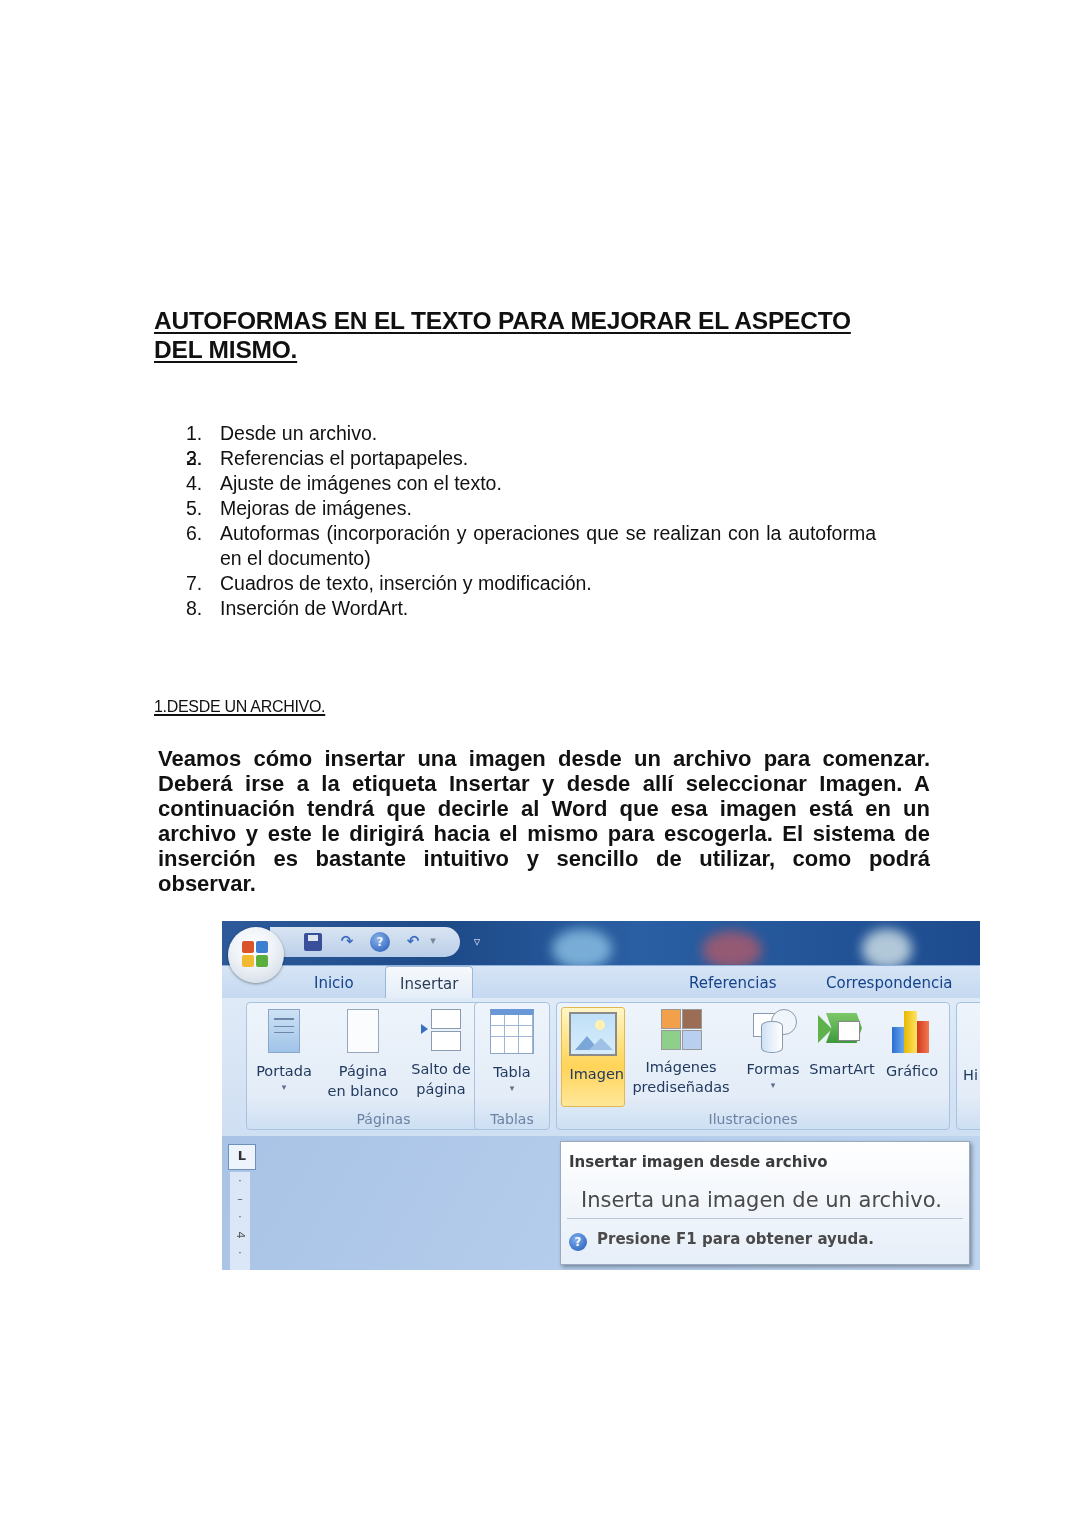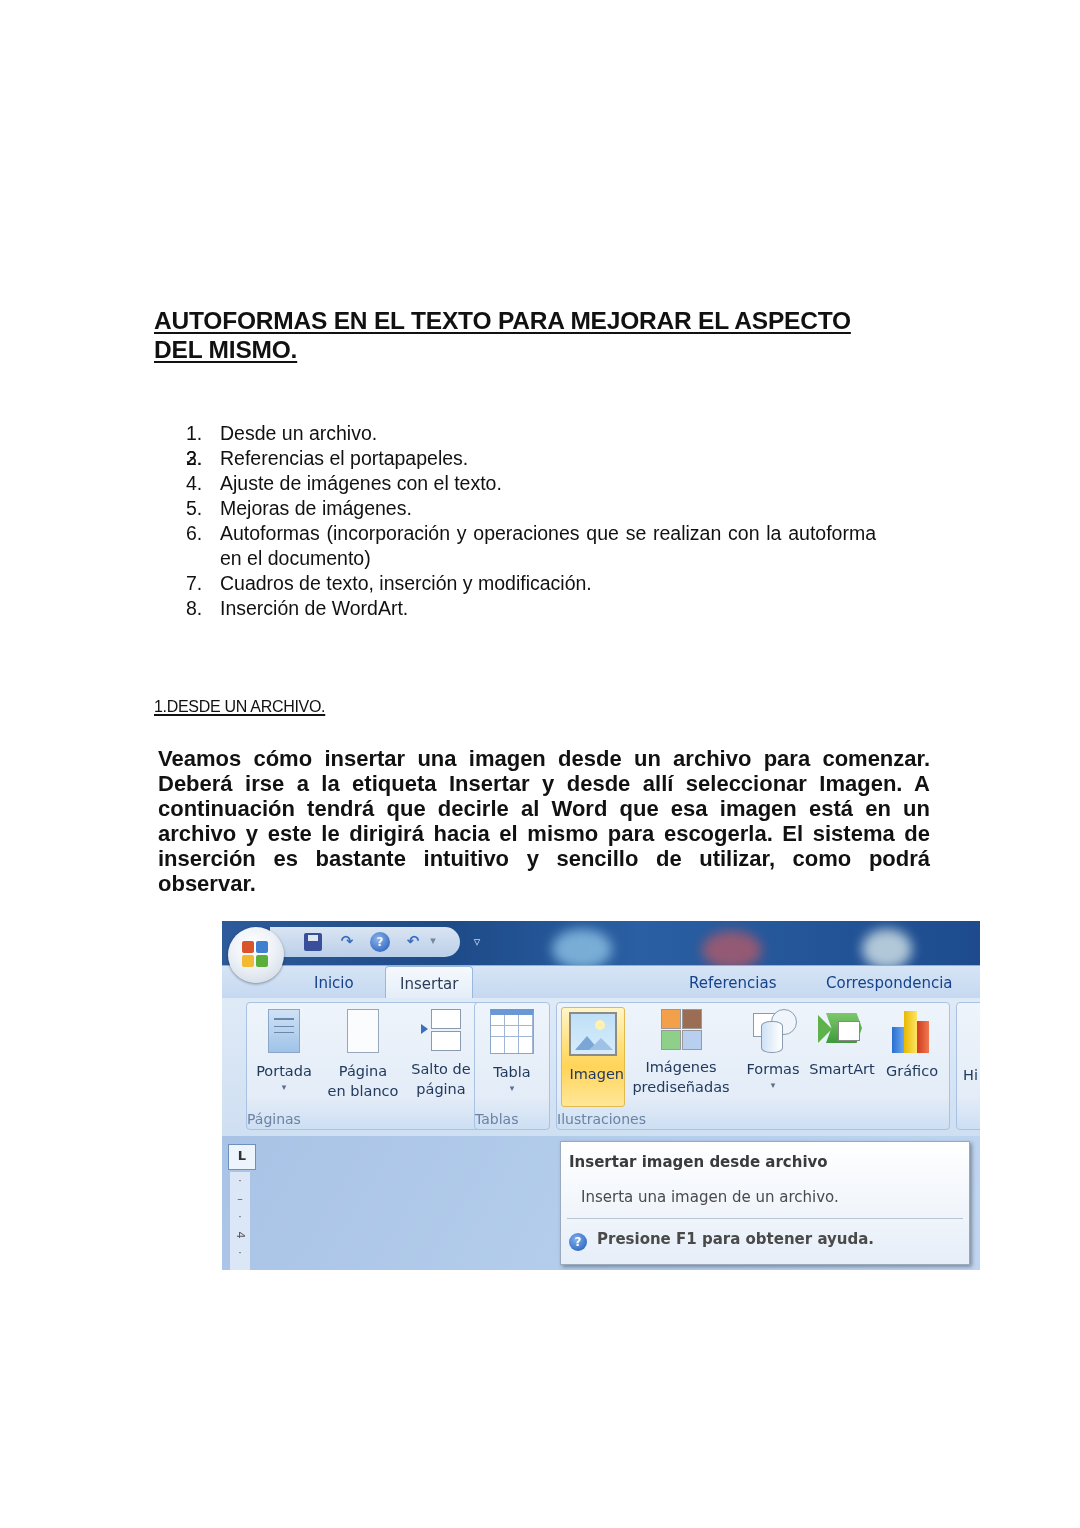--- a/index.html
+++ b/index.html
@@ -26,33 +26,33 @@
   .office-btn { position: absolute; left: 6px; top: 6px; width: 56px; height: 56px; border-radius: 50%; background: radial-gradient(circle at 45% 35%, #ffffff 0%, #eef2f7 45%, #c9d3df 100%); box-shadow: 0 1px 3px rgba(0,0,0,0.4); z-index: 3; }
   .office-logo { position: absolute; left: 14px; top: 14px; width: 28px; height: 28px; }
   .office-logo span { position: absolute; width: 12px; height: 12px; border-radius: 2px; }
 
   .tabbar { position: absolute; left: 0; top: 44px; width: 100%; height: 33px; background: linear-gradient(#d6e5f6, #c4d8f0); border-top: 1px solid #8fb0d8; text-decoration: underline; }
   .tab { position: absolute; top: 8px; font-size: 15px; color: #15428b; white-space: nowrap; }
   .tab.active { top: 0; height: 34px; padding: 8px 14px 0; box-sizing: border-box; background: linear-gradient(#f6f9fd, #e3edf8); border: 1px solid #9ab8dc; border-bottom: none; border-radius: 4px 4px 0 0; color: #2b3d57; }
 
   .ribbon { position: absolute; left: 0; top: 77px; width: 100%; height: 138px; background: linear-gradient(#dfeaf7, #cfdff2); }
   .group { position: absolute; top: 4px; height: 128px; border: 1px solid #a9c2e1; border-radius: 4px; background: linear-gradient(#eef4fb 0%, #e3ecf7 75%, #cddff3 100%); box-sizing: border-box; }
-  .group-label { position: absolute; bottom: 2px; left: 0; width: 100%; font-size: 14px; color: #6b82a3; }
+  .group-label { position: absolute; bottom: 2px; left: 0; width: 100%; text-align: center; font-size: 14px; color: #6b82a3; }
   .btn { position: absolute; top: 6px; text-align: center; font-size: 14.5px; line-height: 20px; color: #223a5e; white-space: nowrap; }
   .btn .ico { margin: 0 auto 8px; width: 44px; height: 46px; position: relative; }
   .btn .dd { font-size: 9px; color: #5a6e8c; line-height: 12px; }
   .btn.highlight { background: linear-gradient(#fff6c8 0%, #ffdf78 40%, #ffd458 60%, #ffe79a 100%); border: 1px solid #e2b94c; border-radius: 3px; }
 
   .ruler-area { position: absolute; left: 0; top: 215px; width: 100%; height: 134px; background: linear-gradient(120deg, #a9c3e6 0%, #b4cdec 50%, #c0d6f0 100%); }
   .ruler-btn { position: absolute; left: 6px; top: 8px; width: 26px; height: 24px; border: 1px solid #6d8fbd; background: #eef4fb; font-size: 13px; font-weight: bold; text-align: center; line-height: 22px; color: #333; }
   .vruler { position: absolute; left: 8px; top: 36px; width: 20px; height: 100px; background: #dbe7f6; font-size: 11px; line-height: 18px; text-align: center; color: #555; }
 
   .tooltip { position: absolute; left: 338px; top: 220px; width: 410px; height: 124px; background: linear-gradient(#ffffff, #e6eef8); border: 1px solid #9aa9bd; box-shadow: 2px 2px 4px rgba(0,0,0,0.35); box-sizing: border-box; }
   .tt-title { position: absolute; left: 8px; top: 11px; font-size: 15px; font-weight: bold; color: #3b3b3b; }
-  .tt-desc { position: absolute; left: 20px; top: 46px; font-size: 15px; color: #4a4a4a; }
+  .tt-desc { position: absolute; left: 20px; top: 46px; font-size: 21px; color: #4a4a4a; }
   .tt-sep { position: absolute; left: 6px; right: 6px; top: 76px; height: 1px; background: #b8c6d6; }
   .tt-help { position: absolute; left: 8px; top: 88px; font-size: 15px; font-weight: bold; color: #4a4a4a; }
   .help-ico { display: inline-block; width: 18px; height: 18px; border-radius: 50%; background: radial-gradient(circle at 40% 35%, #7fb0f0, #1d55b5); color: #fff; font-size: 12px; line-height: 18px; text-align: center; margin-right: 10px; vertical-align: -2px; }
 </style>
 </head>
 <body>
 
 <div class="title">
   <div>AUTOFORMAS EN EL TEXTO PARA MEJORAR EL ASPECTO</div>
   <div>DEL MISMO.</div>

